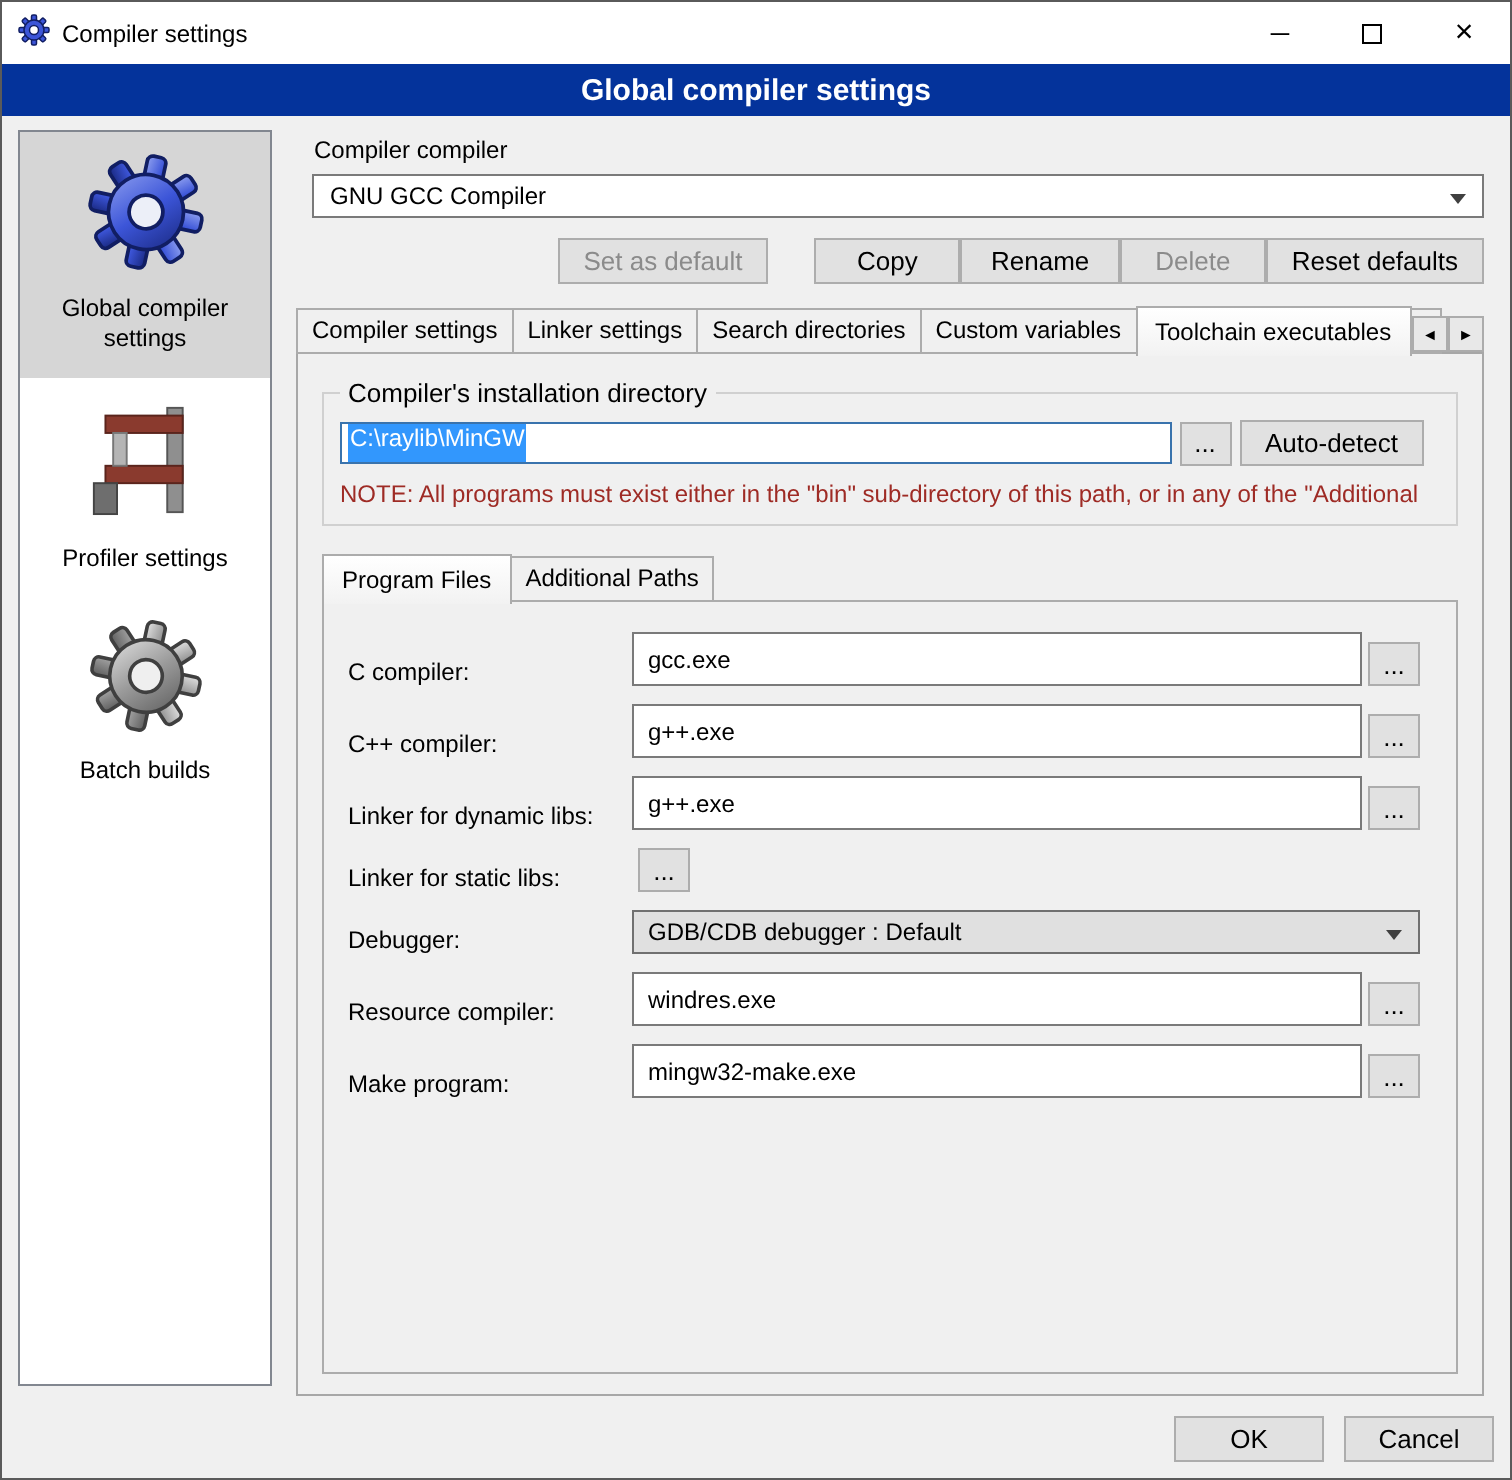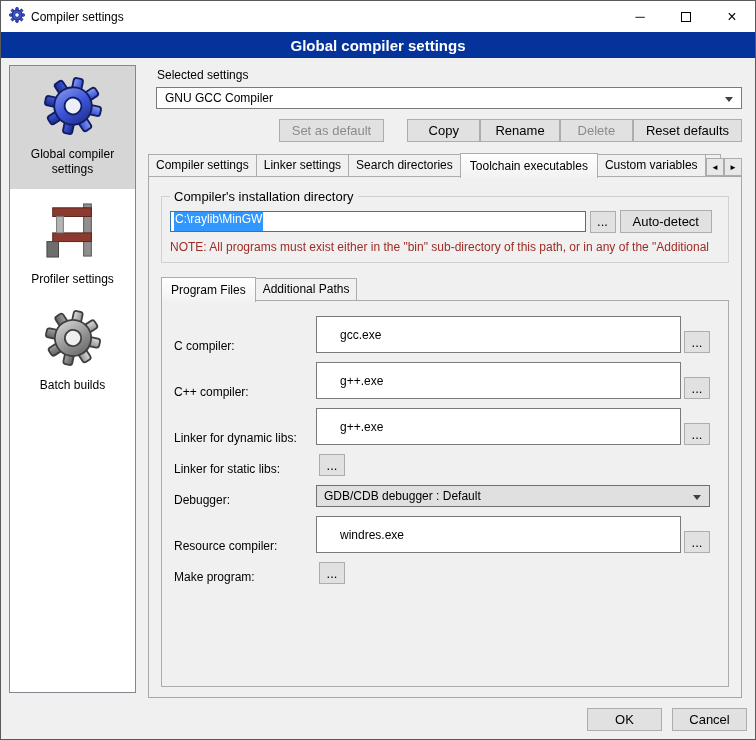--- a/index.html
+++ b/index.html
@@ -103,22 +103,22 @@
   .note { color:#9e2b25; margin-top:7px; white-space:nowrap; overflow:hidden; }
   
   .subtabstrip { display:flex; align-items:flex-end; margin:14px 4px 0; position:relative; z-index:2; }
   .subpanel {
     flex:1; margin:-1px 4px 2px; border:1px solid #acacac; background:#f0f0f0;
     padding-top:6px;
   }
   .field-row { display:flex; align-items:flex-end; margin:9px 18px 0 12px; }
   .field-label { flex:0 0 142px; }
   .field-input {
-    flex:1; height:37px; border:1px solid #7a7a7a; background:#fff;
-    padding:0 23px; font-family:inherit; font-size:12px;
+    flex:1; height:27px; border:1px solid #7a7a7a; background:#fff;
+    padding:0 7px; font-family:inherit; font-size:12px;
   }
   .browse { width:26px; height:22px; padding:0; margin-left:3px; }
   .field-select {
     flex:1; height:22px; border:1px solid #707070; background:#e0e0e0;
     display:flex; align-items:center; padding:0 24px 0 7px; position:relative; cursor:default;
   }
   
   .footer { position:absolute; right:8px; bottom:8px; display:flex; gap:10px; }
   .footer .btn { width:75px; }
 </style>
@@ -209,42 +209,42 @@
             </g>
             <circle cx="32" cy="32" r="9" fill="#efefef" stroke="#3f3f3f" stroke-width="2"></circle>
           </g>
         </svg>
       </span>
       <span>Batch builds</span>
     </div>
   </div>
 
   <div class="main">
-    <div class="sc-label">Selected settings</div>
+    <div class="sc-label">Compiler compiler</div>
     <div class="combo">
       <span>GNU GCC Compiler</span>
       <span class="combo-arrow"></span>
     </div>
 
     <div class="compiler-buttons">
       <span class="spacer-set"></span>
       <button class="btn disabled">Set as default</button>
       <span class="gap24"></span>
       <button class="btn" style="width:75px">Copy</button>
       <button class="btn" style="width:82px">Rename</button>
       <button class="btn disabled" style="width:75px">Delete</button>
       <button class="btn push-right">Reset defaults</button>
     </div>
 
     <div class="tabstrip">
       <div class="tab">Compiler settings</div>
       <div class="tab">Linker settings</div>
       <div class="tab">Search directories</div>
+      <div class="tab">Custom variables</div>
       <div class="tab active">Toolchain executables</div>
-      <div class="tab">Custom variables</div>
       <div class="tab cut">Buil</div>
       <div class="tab-arrows">
         <div class="tab-arrow">◄</div>
         <div class="tab-arrow">►</div>
       </div>
     </div>
 
     <div class="panel">
       <fieldset class="groupbox">
         <legend>Compiler's installation directory</legend>
@@ -290,20 +290,21 @@
             <span class="combo-arrow"></span>
           </div>
         </div>
         <div class="field-row">
           <span class="field-label">Resource compiler:</span>
           <input class="field-input" type="text" value="windres.exe" style="">
           <button class="btn browse">...</button>
         </div>
         <div class="field-row">
           <span class="field-label">Make program:</span>
+          <input class="field-input" type="text" value="mingw32-make.exe" style="">
           <button class="btn browse">...</button>
         </div>
       </div>
     </div>
   </div>
 
   <div class="footer">
     <button class="btn">OK</button>
     <button class="btn">Cancel</button>
   </div>

